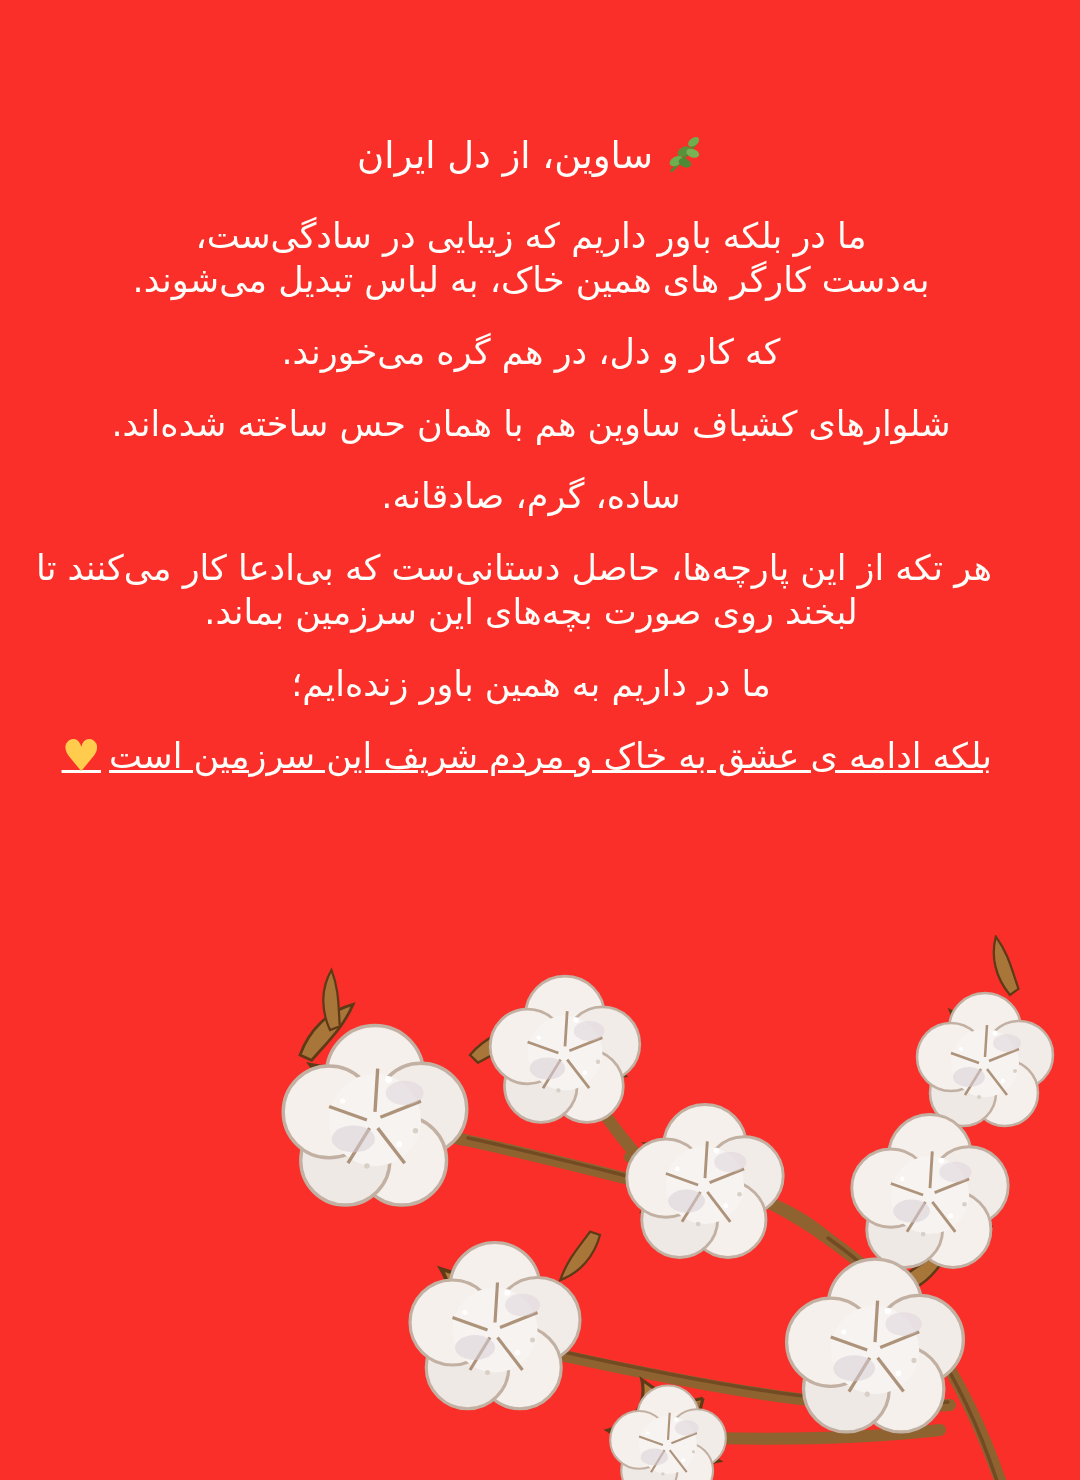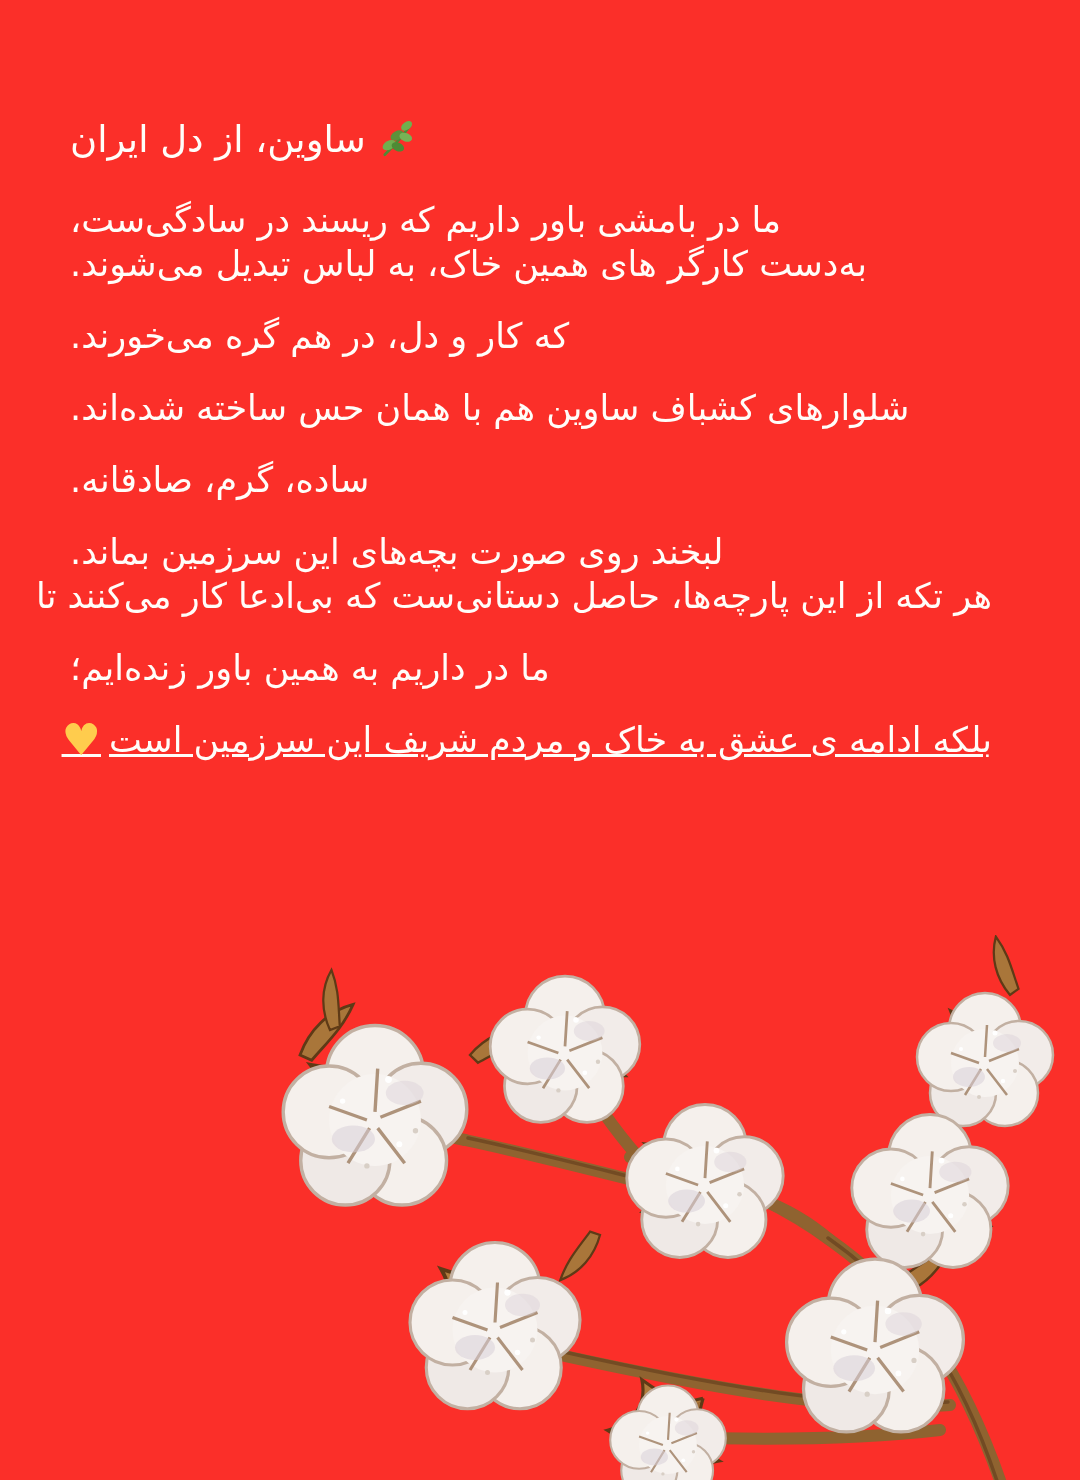--- a/index.html
+++ b/index.html
@@ -6,24 +6,24 @@
   .page{
     position:relative;
     width:1080px;height:1480px;
     background:#fb2f29;
     overflow:hidden;
     font-family:"DejaVu Sans","Liberation Sans",sans-serif;
     color:#fffdf9;
   }
   .content{
     position:absolute;
-    top:0;left:0;right:0;
+    top:16px;left:0;right:0;
     padding:118px 88px 0 70px;
     direction:rtl;
-    text-align:left;
+    text-align:center;
     font-size:35px;
     font-weight:500;
     line-height:44px;
   }
   .title-line{
     font-size:37px;
     margin-bottom:36px;
     white-space:nowrap;
   }
   .herb{
@@ -64,35 +64,35 @@
           <ellipse cx="24" cy="20" rx="8" ry="5" fill="#5c913b" transform="rotate(-30 24 20)"></ellipse>
           <ellipse cx="34" cy="22" rx="7.5" ry="4.8" fill="#77b255" transform="rotate(20 34 22)"></ellipse>
           <ellipse cx="15" cy="31" rx="8" ry="5" fill="#6fae4e" transform="rotate(-28 15 31)"></ellipse>
           <ellipse cx="25" cy="33" rx="7.5" ry="4.8" fill="#4e8a35" transform="rotate(24 25 33)"></ellipse>
         </svg>
       </span><span>ساوین، از دل ایران</span>
     </div>
 
     <div>
         <div class="para">
-          <div class="line">ما در بامشی باور داریم که ریسند در سادگی‌ست،</div>
+          <div class="line">ما در بلکه باور داریم که زیبایی در سادگی‌ست،</div>
           <div class="line">به‌دست کارگر های همین خاک، به لباس تبدیل می‌شوند.</div>
         </div>
         <div class="para">
           <div class="line">که کار و دل، در هم گره می‌خورند.</div>
         </div>
         <div class="para">
           <div class="line">شلوارهای کشباف ساوین هم با همان حس ساخته شده‌اند.</div>
         </div>
         <div class="para">
           <div class="line">ساده، گرم، صادقانه.</div>
         </div>
         <div class="para">
+          <div class="line">هر تکه از این پارچه‌ها، حاصل دستانی‌ست که بی‌ادعا کار می‌کنند تا</div>
           <div class="line">لبخند روی صورت بچه‌های این سرزمین بماند.</div>
-          <div class="line">هر تکه از این پارچه‌ها، حاصل دستانی‌ست که بی‌ادعا کار می‌کنند تا</div>
         </div>
         <div class="para">
           <div class="line">ما در داریم به همین باور زنده‌ایم؛</div>
         </div>
       </div>
 
     <div class="closing"><span>بلکه ادامه ی عشق به خاک و مردم شریف این سرزمین است</span><span class="heart" style="color: rgb(255, 204, 77);">♥</span></div>
 
   </div>
 

